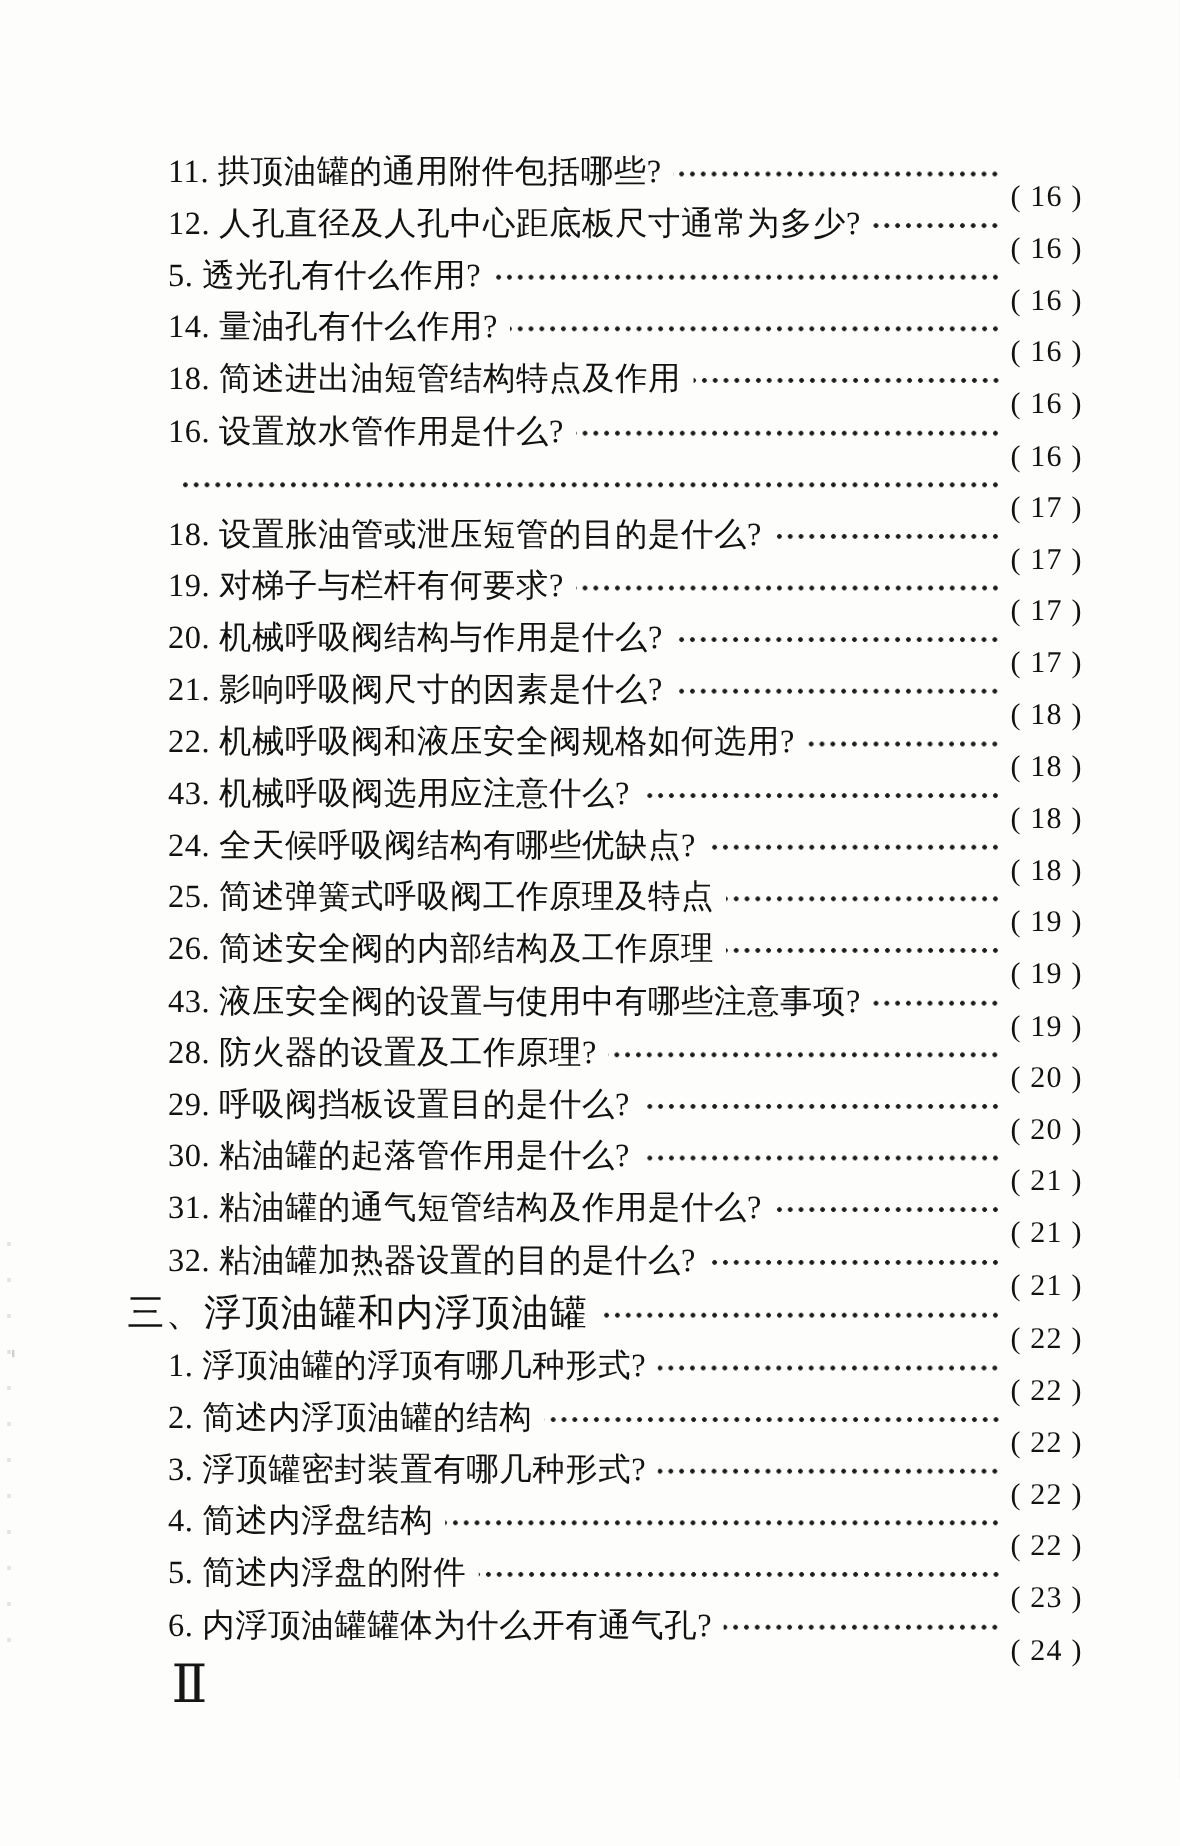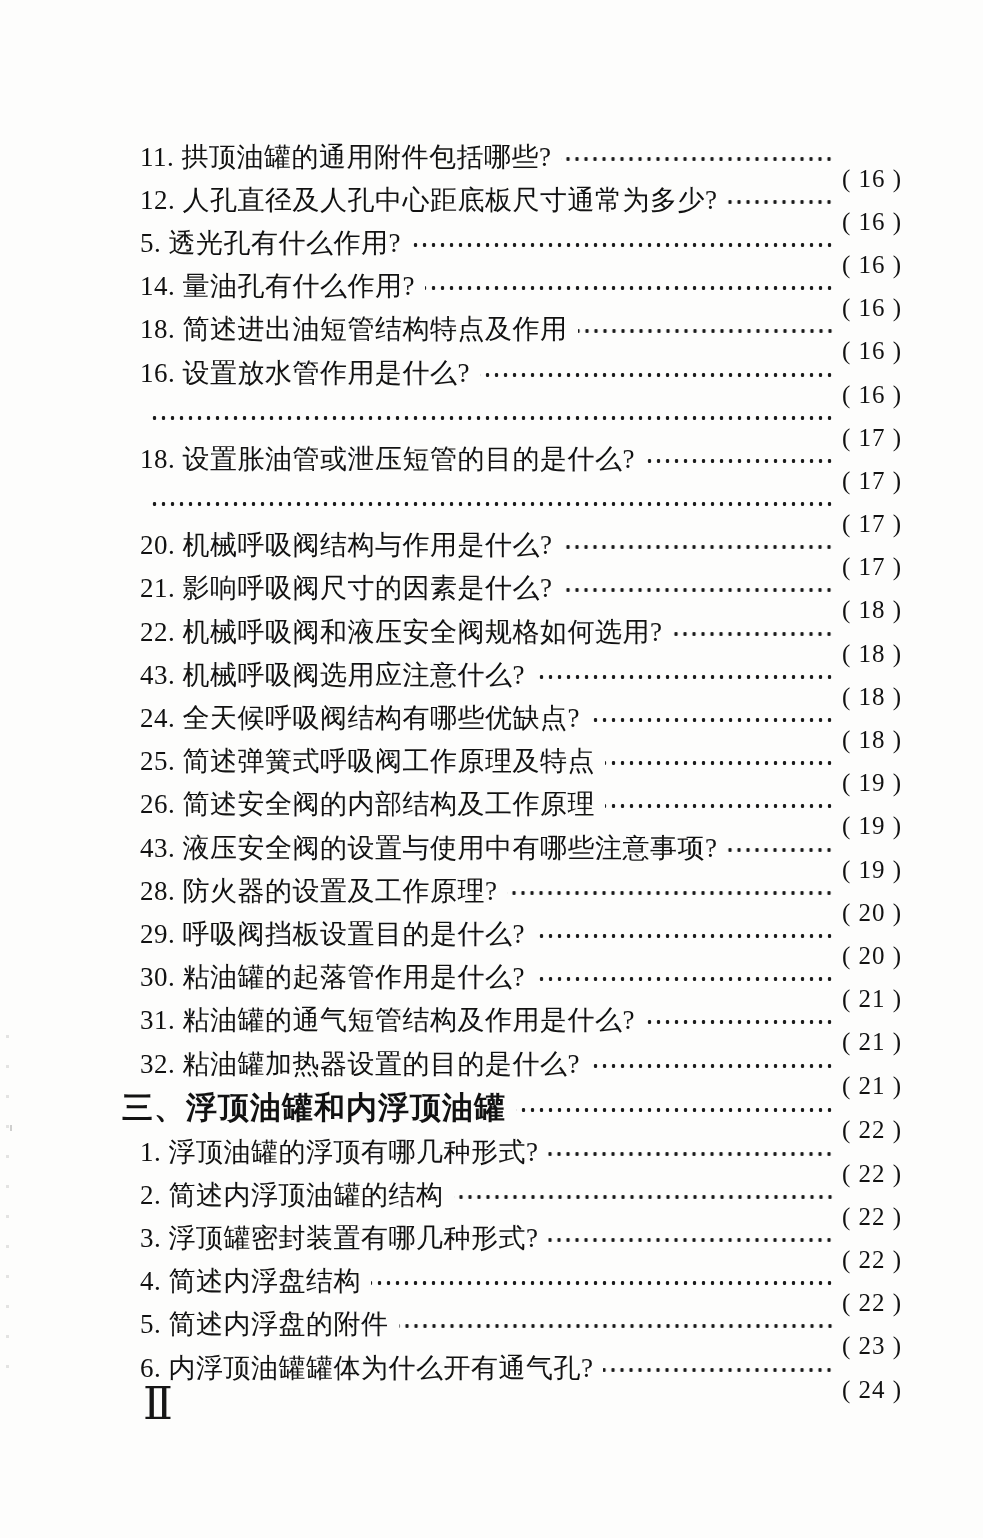--- a/index.html
+++ b/index.html
@@ -10,21 +10,21 @@
     height: 1538px;
     margin: 0 auto;
     background: #fdfdfc;
     overflow: hidden;
     font-family: "Liberation Serif", "DejaVu Serif", serif;
     color: #121212;
   }
   .toc {
     position: absolute;
     left: 140px;
-    top: 135px;
+    top: 121px;
     width: 790px;
   }
   .row {
     display: flex;
     align-items: center;
     height: 43.2px;
     white-space: nowrap;
   }
   .row .title {
     font-size: 27px;
@@ -47,24 +47,23 @@
     font-size: 25px;
     letter-spacing: 1px;
     margin-top: 44px;
   }
   .row.section {
     margin-left: -34px;
     height: 45px;
   }
   .row.section .title {
     font-family: "Liberation Sans", "DejaVu Sans", sans-serif;
-    font-weight: 700;
+    font-weight: 400;
     font-size: 31px;
     letter-spacing: 1px;
-    margin-left: 16px;
   }
   .folio {
     position: absolute;
     left: 143px;
     top: 1378px;
     font-size: 44px;
     font-family: "Liberation Serif", "DejaVu Serif", serif;
     color: #161616;
   }
   
@@ -135,20 +134,21 @@
       <span class="pageno">( 17 )</span>
     </div>
 
     <div class="row item">
       <span class="title">18. 设置胀油管或泄压短管的目的是什么?</span>
       <span class="leader"></span>
       <span class="pageno">( 17 )</span>
     </div>
 
     <div class="row item">
+      <span class="title">19. 对梯子与栏杆有何要求?</span>
       <span class="leader"></span>
       <span class="pageno">( 17 )</span>
     </div>
 
     <div class="row item">
       <span class="title">20. 机械呼吸阀结构与作用是什么?</span>
       <span class="leader"></span>
       <span class="pageno">( 17 )</span>
     </div>
 

